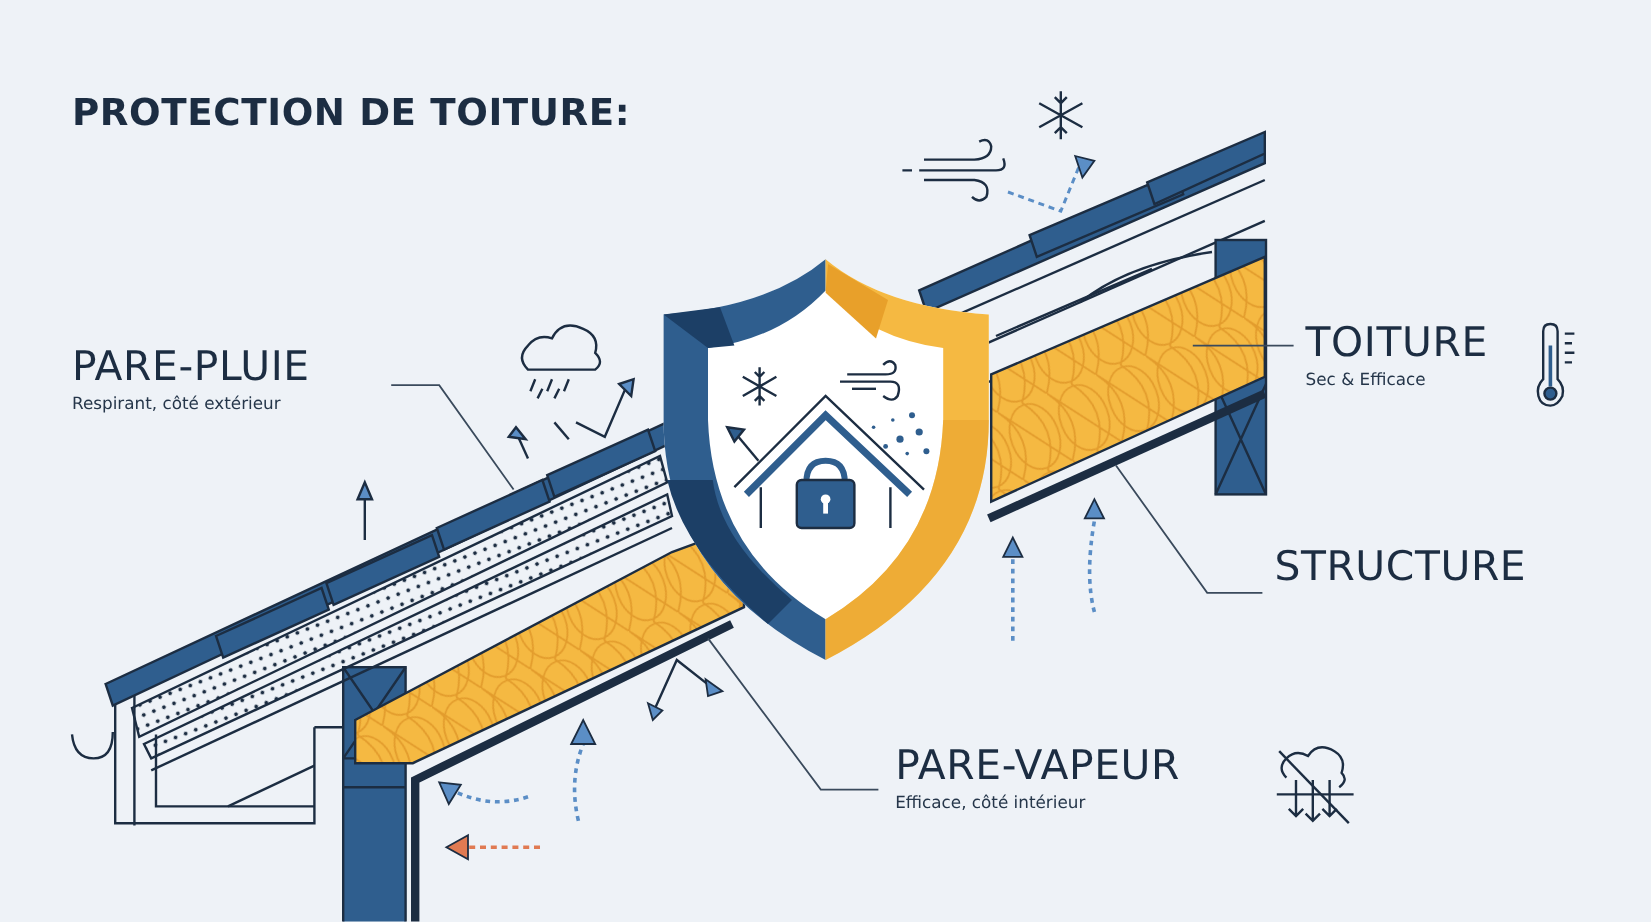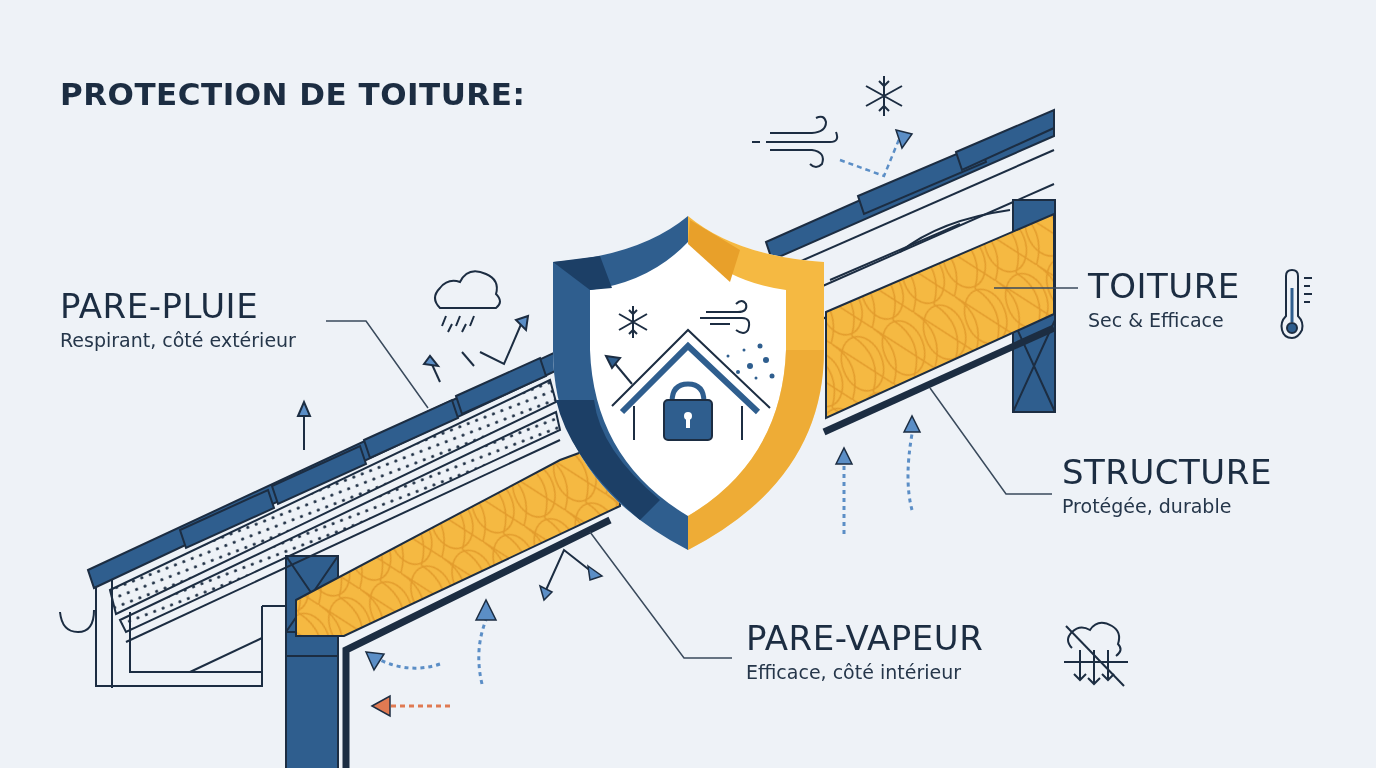--- a/index.html
+++ b/index.html
@@ -8,22 +8,22 @@
     background: #eef2f7;
     font-family: "DejaVu Sans", sans-serif;
     position: relative;
   }
   .stage { position: absolute; left: 0; top: 0; width: 1376px; height: 768px; margin-top: 20px; }
   svg.art { position: absolute; left: 0; top: 0; }
   .title { position: absolute; left: 60px; top: 58px; color: #1c2d42; line-height: 1.05; }
   .title .t1 { font-weight: bold; font-size: 31px; letter-spacing: 0.5px; display: block; }
   .title .t2 { font-size: 33px; letter-spacing: 0.5px; display: block; margin-top: 6px; }
   .label { position: absolute; color: #1c2d42; }
-  .label .head { font-size: 34px; letter-spacing: 0.5px; display: block; line-height: 1.1; }
-  .label .sub { font-size: 19px; color: #25364a; display: block; margin-top: 4px; }
+  .label .head { font-size: 34px; letter-spacing: 0.5px; display: block; line-height: 1.1; text-align: center; }
+  .label .sub { font-size: 14px; color: #25364a; display: block; margin-top: 4px; }
 </style>
 </head>
 <body>
 
 <div class="stage">
 
   <svg class="art" width="1376" height="768" viewBox="0 0 1376 768">
     <defs>
       <pattern id="dots" width="9" height="9" patternUnits="userSpaceOnUse" patternTransform="rotate(-21)">
         <circle cx="4.5" cy="4.5" r="1.6" fill="#1c2d42"></circle>
@@ -206,21 +206,20 @@
     <span class="sub">Respirant, côté extérieur</span>
   </div>
 
   <div class="label" style="left:1088px; top:248px;">
     <span class="head">TOITURE</span>
     <span class="sub">Sec &amp; Efficace</span>
   </div>
 
   <div class="label" style="left:1062px; top:434px;">
     <span class="head">STRUCTURE</span>
-    <span class="sub">Protégée, durable</span>
   </div>
 
   <div class="label" style="left:746px; top:600px;">
     <span class="head">PARE-VAPEUR</span>
     <span class="sub">Efficace, côté intérieur</span>
   </div>
 
 </div>
 
 </body></html>

